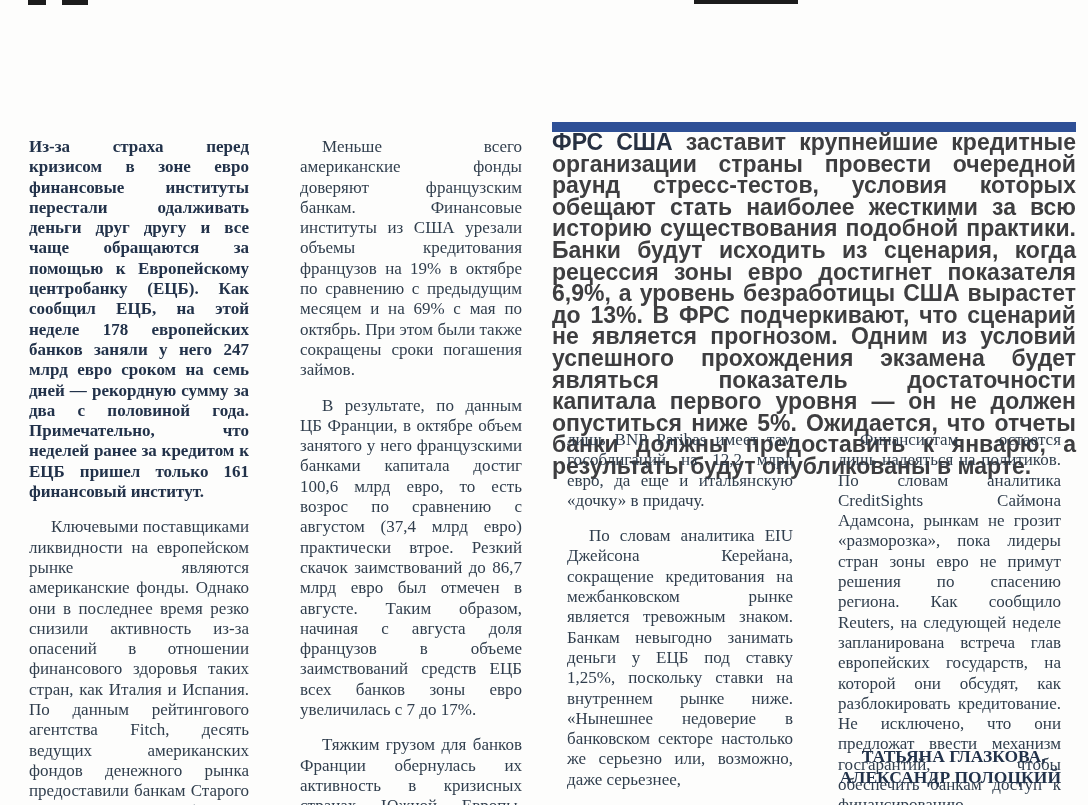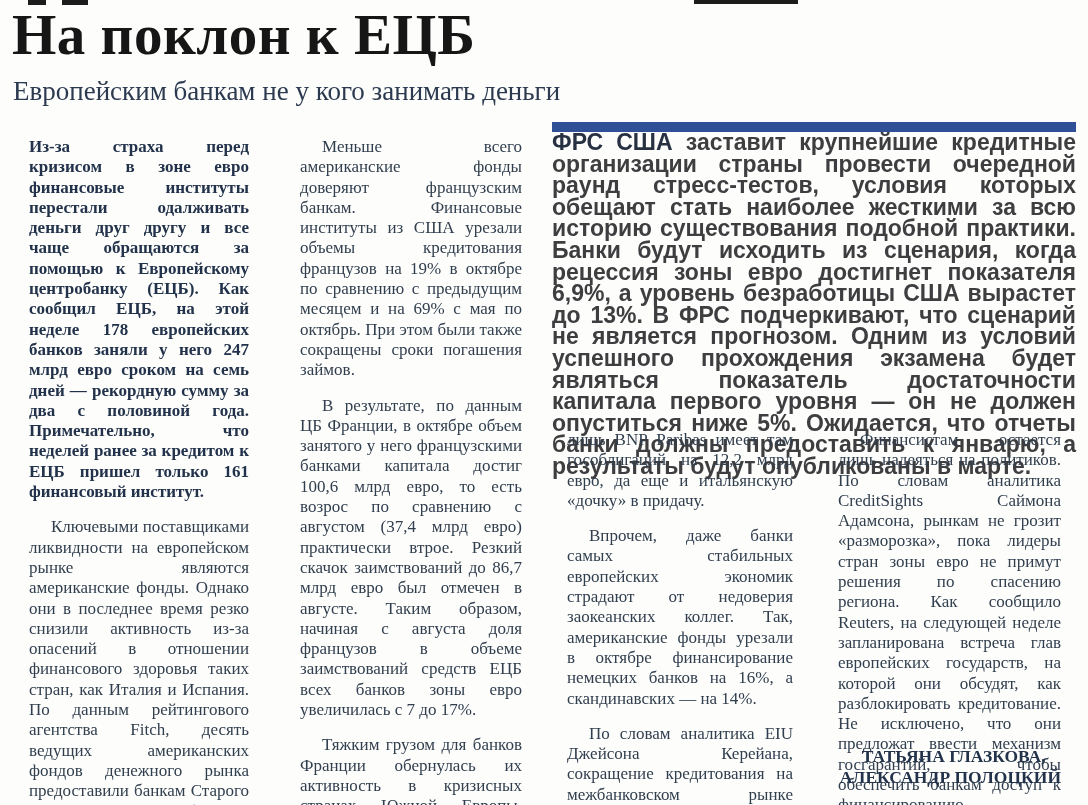--- a/index.html
+++ b/index.html
@@ -66,22 +66,20 @@
 </style>
 </head>
 <body>
 
 <div class="page">
 
   <div class="top-frag frag-a"></div>
   <div class="top-frag frag-b"></div>
   <div class="top-frag frag-c"></div>
 
-  <h1 class="headline">На поклон к ЕЦБ</h1>
-  <h2 class="subtitle">Европейским банкам не у кого занимать деньги</h2>
 
   <div class="content">
 
     <div class="col col1">
       <p class="first lead">Из-за страха перед кризисом в зоне евро финансовые институты перестали одалживать деньги друг другу и все чаще обращаются за помощью к Европейскому центробанку (ЕЦБ). Как сообщил ЕЦБ, на этой неделе 178 европейских банков заняли у него 247 млрд евро сроком на семь дней — рекордную сумму за два с половиной года. Примечательно, что неделей ранее за кредитом к ЕЦБ пришел только 161 финансовый институт.</p>
       <p>Ключевыми поставщиками ликвидности на европейском рынке являются американские фонды. Однако они в последнее время резко снизили активность из-за опасений в отношении финансового здоровья таких стран, как Италия и Испания. По данным рейтингового агентства Fitch, десять ведущих американских фондов денежного рынка предоставили банкам Старого Света в конце октября 224 млрд долл. (167,7 млрд евро), что на 42% меньше, чем в конце мая. Таким образом, на инвестиции в европейские банки приходится лишь 35% из общих средств под управлением фондов. Это самая маленькая сумма за последние пять лет, с тех пор как Fitch ведет подобную статистику.</p>
     </div>
 
     <div class="col col2">
       <p>Меньше всего американские фонды доверяют французским банкам. Финансовые институты из США урезали объемы кредитования французов на 19% в октябре по сравнению с предыдущим месяцем и на 69% с мая по октябрь. При этом были также сокращены сроки погашения займов.</p>
@@ -89,21 +87,20 @@
       <p>Тяжким грузом для банков Франции обернулась их активность в кризисных странах Южной Европы, несмотря на то что в последнее время французские институты заметно уменьшили долю соответствующих гособлигаций на своих балансах. Как сообщила Handelsblatt, тройка ведущих банков Франции уже списала греческие бонды до 40% их номинальной стоимости. Сильными рисками грозит им сейчас ситуация в Италии — на кону гигантские суммы. Один</p>
     </div>
 
     <div class="box">
       <div class="box-bar"></div>
       <p class="box-text"><span class="box-lead">ФРС США</span> <span>заставит крупнейшие кредитные организации страны провести очередной раунд стресс-тестов, условия которых обещают стать наиболее жесткими за всю историю существования подобной практики. Банки будут исходить из сценария, когда рецессия зоны евро достигнет показателя 6,9%, а уровень безработицы США вырастет до 13%. В ФРС подчеркивают, что сценарий не является прогнозом. Одним из условий успешного прохождения экзамена будет являться показатель достаточности капитала первого уровня — он не должен опуститься ниже 5%. Ожидается, что отчеты банки должны предоставить к январю, а результаты будут опубликованы в марте.</span></p>
     </div>
 
     <div class="col col3">
       <p class="first">лишь BNP Paribas имеет там гособлигаций на 12,2 млрд евро, да еще и итальянскую «дочку» в придачу.</p>
-      <p>Впрочем, даже банки самых стабильных европейских экономик страдают от недоверия заокеанских коллег. Так, американские фонды урезали в октябре финансирование немецких банков на 16%, а скандинавских — на 14%.</p>
       <p>По словам аналитика EIU Джейсона Керейана, сокращение кредитования на межбанковском рынке является тревожным знаком. Банкам невыгодно занимать деньги у ЕЦБ под ставку 1,25%, поскольку ставки на внутреннем рынке ниже. «Нынешнее недоверие в банковском секторе настолько же серьезно или, возможно, даже серьезнее,</p>
     </div>
 
     <div class="col col4">
       <p>Финансистам остается лишь надеяться на политиков. По словам аналитика CreditSights Саймона Адамсона, рынкам не грозит «разморозка», пока лидеры стран зоны евро не примут решения по спасению региона. Как сообщило Reuters, на следующей неделе запланирована встреча глав европейских государств, на которой они обсудят, как разблокировать кредитование. Не исключено, что они предложат ввести механизм госгарантий, чтобы обеспечить банкам доступ к финансированию.</p>
       <p class="authors">
         <span>ТАТЬЯНА ГЛАЗКОВА,</span><br>
         <span>АЛЕКСАНДР ПОЛОЦКИЙ</span>
       </p>
     </div>

